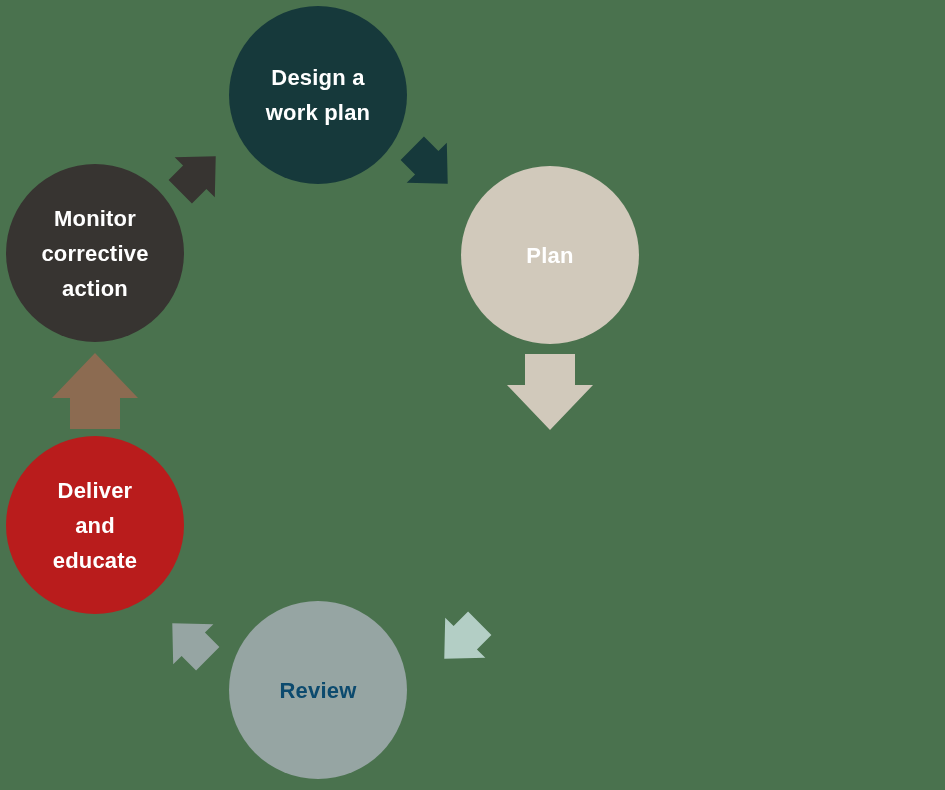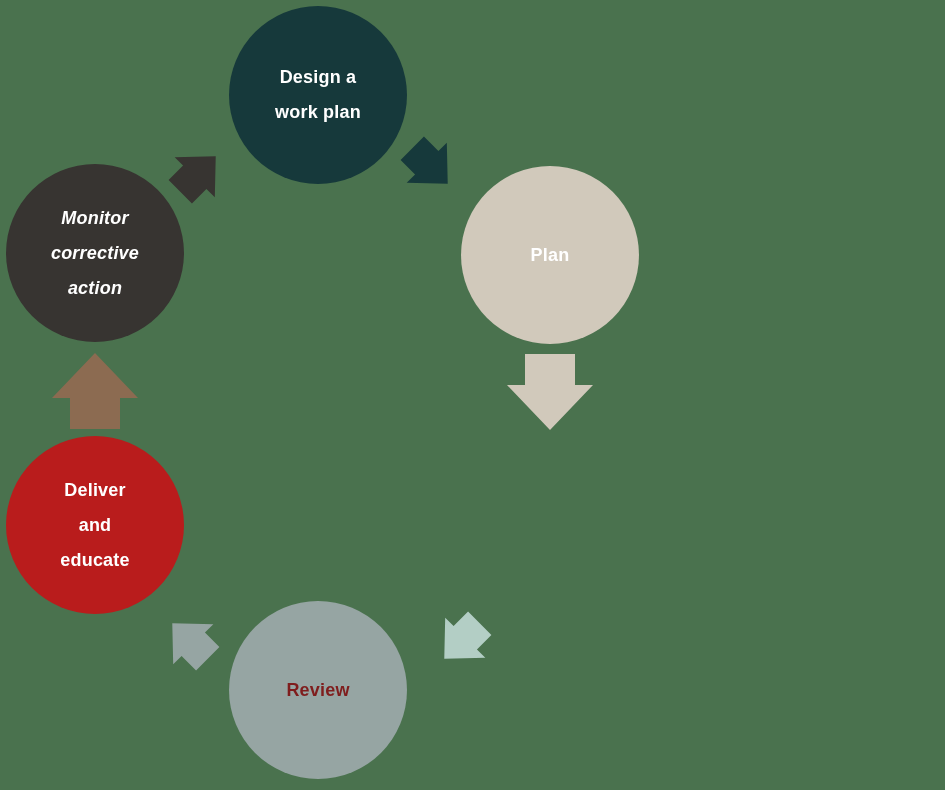--- a/index.html
+++ b/index.html
@@ -27,21 +27,21 @@
     width: 178px;
     height: 178px;
     border-radius: 50%;
     display: flex;
     align-items: center;
     justify-content: center;
     text-align: center;
   }
   .stage-label {
     white-space: pre-line;
-    font-size: 18px;
+    font-size: 22px;
     line-height: 35px;
     font-weight: 600;
     letter-spacing: 0.2px;
   }
   #stage-design  { left: 229px; top: 6px; }
   #stage-plan    { left: 461px; top: 166px; }
   #stage-sample  { left: 461px; top: 440px; }
   #stage-review  { left: 229px; top: 601px; }
   #stage-deliver { left: 6px;   top: 436px; }
   #stage-monitor { left: 6px;   top: 164px; }
@@ -64,28 +64,28 @@
     <div class="stage-label" style="color: rgb(255, 255, 255);">Design a
 work plan</div>
   </div>
 
   <div class="stage" id="stage-plan" style="background-color: rgb(209, 201, 187);">
     <div class="stage-label" style="color: rgb(255, 255, 255); text-align: right;">Plan</div>
   </div>
 
 
   <div class="stage" id="stage-review" style="background-color: rgb(150, 165, 163);">
-    <div class="stage-label" style="color: #7f1d1d;">Review</div>
+    <div class="stage-label" style="color: #0c4a6e;">Review</div>
   </div>
 
   <div class="stage" id="stage-deliver" style="background-color: #b91c1c;">
     <div class="stage-label" style="color: rgb(255, 255, 255);">Deliver
 and
 educate</div>
   </div>
 
-  <div class="stage" id="stage-monitor" style="background-color: rgb(55, 52, 49); font-style: italic;">
+  <div class="stage" id="stage-monitor" style="background-color: rgb(55, 52, 49);">
     <div class="stage-label" style="color: rgb(255, 255, 255);">Monitor
 corrective
 action</div>
   </div>
 
 </div>
 
 </body></html>

